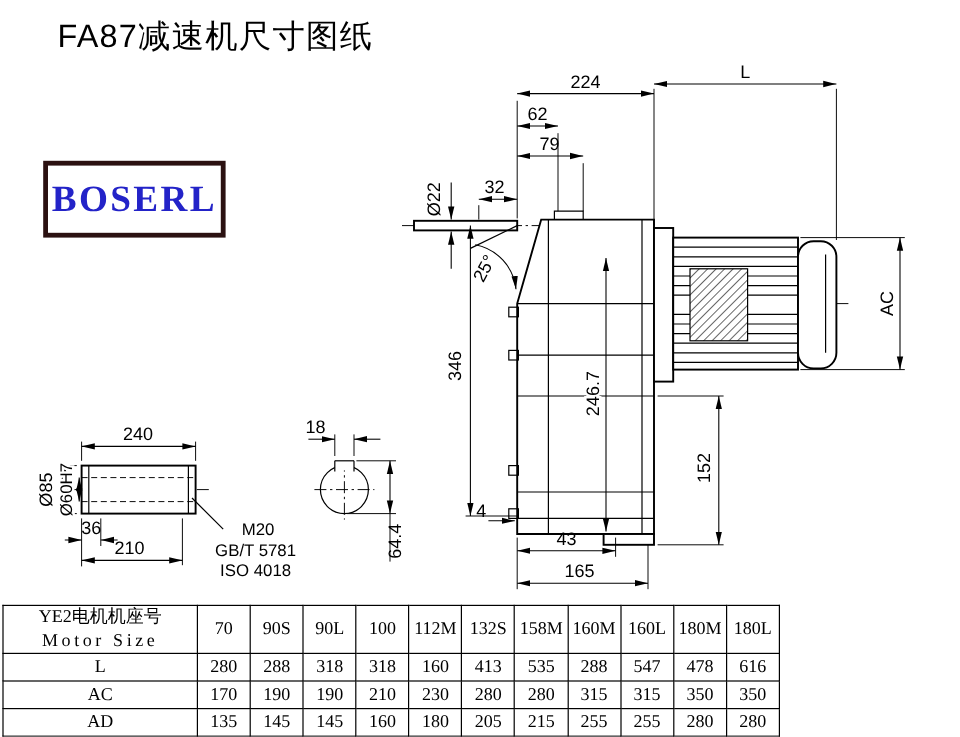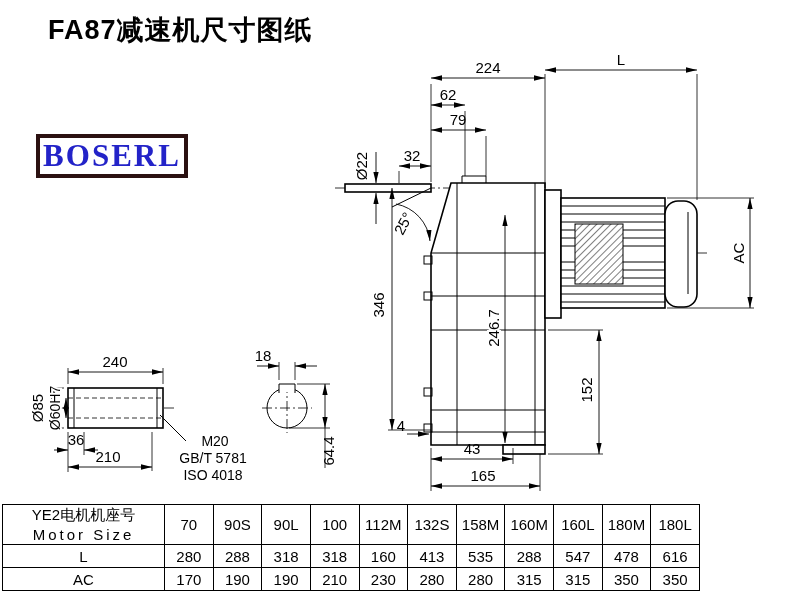--- a/index.html
+++ b/index.html
@@ -1,30 +1,30 @@
 <!DOCTYPE html>
 <html><head>
 <meta charset="utf-8">
 <style>
   * { margin:0; padding:0; box-sizing:border-box; }
   html,body { width:800px; height:614px; background:#fff; font-family:"Liberation Sans",sans-serif; position:relative; overflow:hidden; }
-  .title { position:absolute; left:48px; top:12px; font-size:27px; font-weight:bold; color:#000; letter-spacing:1px; white-space:nowrap; }
-  .logo { position:absolute; left:36px; top:134px; width:152px; height:44px; border:4px solid #2b1111; background:#fff; display:flex; align-items:center; justify-content:center; }
+  .title { position:absolute; left:48px; top:12px; font-size:27px; font-weight:normal; color:#000; letter-spacing:1px; white-space:nowrap; }
+  .logo { position:absolute; left:36px; top:134px; width:152px; height:64px; border:4px solid #2b1111; background:#fff; display:flex; align-items:center; justify-content:center; }
   .logo span { font-family:"Liberation Serif",serif; font-size:31px; font-weight:bold; color:#2323c8; letter-spacing:2px; }
   svg.drawing { position:absolute; left:0; top:0; }
   svg text { font-family:"Liberation Sans",sans-serif; font-size:15px; fill:#000; text-anchor:middle; }
   svg text.small { font-size:14px; }
   svg .halo { paint-order:stroke; stroke:#fff; stroke-width:4px; }
   .outline { stroke:#000; stroke-width:1.6; fill:#fff; }
   .thin    { stroke:#000; stroke-width:1;   fill:none; }
   .dim     { stroke:#000; stroke-width:0.9; fill:none; }
   .ext     { stroke:#000; stroke-width:0.8; fill:none; }
   .cl      { stroke:#000; stroke-width:0.8; fill:none; stroke-dasharray:10 3 2 3; }
   .dash    { stroke:#000; stroke-width:0.8; fill:none; stroke-dasharray:5 3; }
-  .dim-table { position:absolute; left:2px; top:504px; width:698px; border-collapse:collapse; table-layout:fixed; background:#fff; }
+  .dim-table { position:absolute; left:2px; top:504px; width:648px; border-collapse:collapse; table-layout:fixed; background:#fff;font-family:Liberation Serif, serif; }
   .dim-table th, .dim-table td { border:1px solid #000; text-align:center; font-weight:normal; vertical-align:middle; padding:0; color:#000; }
   .dim-table thead th { height:38px; font-size:15px; }
   .dim-table td { height:23px; font-size:15px; }
   th.label-col { width:162px; font-size:14px; line-height:1.3; }
   th.label-col .en { letter-spacing:3px; }
 </style>
 </head>
 <body>
 
 <div class="title">FA87减速机尺寸图纸</div>
@@ -235,14 +235,28 @@
       <td>190</td>
       <td>210</td>
       <td>230</td>
       <td>280</td>
       <td>280</td>
       <td>315</td>
       <td>315</td>
       <td>350</td>
       <td>350</td>
     </tr>
+    <tr>
+      <td>AD</td>
+      <td>135</td>
+      <td>145</td>
+      <td>145</td>
+      <td>160</td>
+      <td>180</td>
+      <td>205</td>
+      <td>215</td>
+      <td>255</td>
+      <td>255</td>
+      <td>280</td>
+      <td>280</td>
+    </tr>
   </tbody>
 </table>
 
 </body></html>

